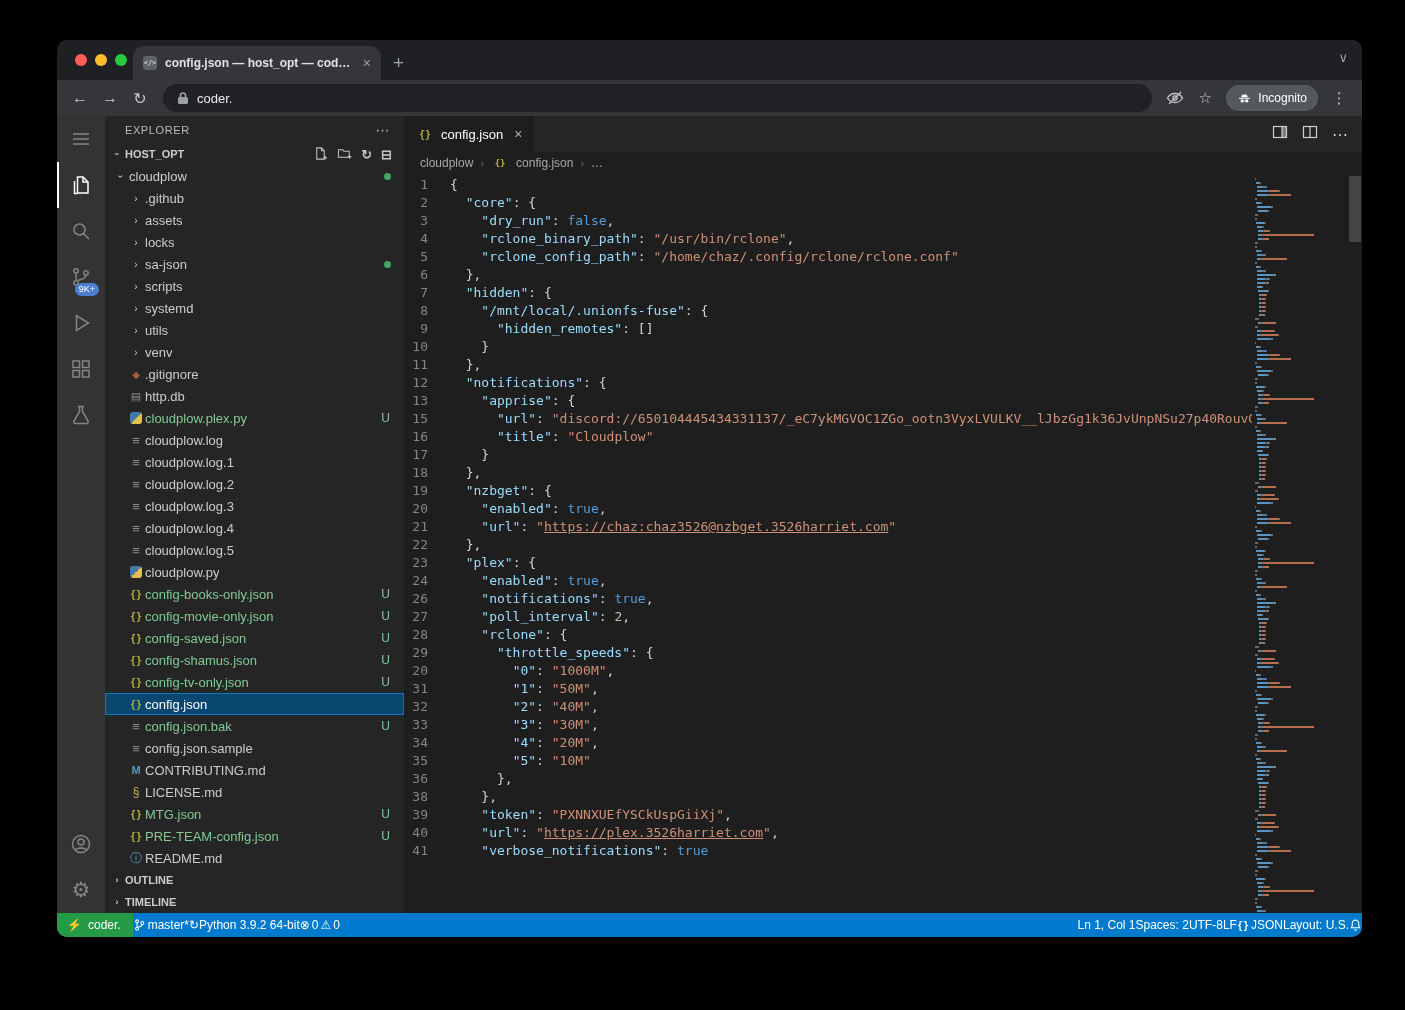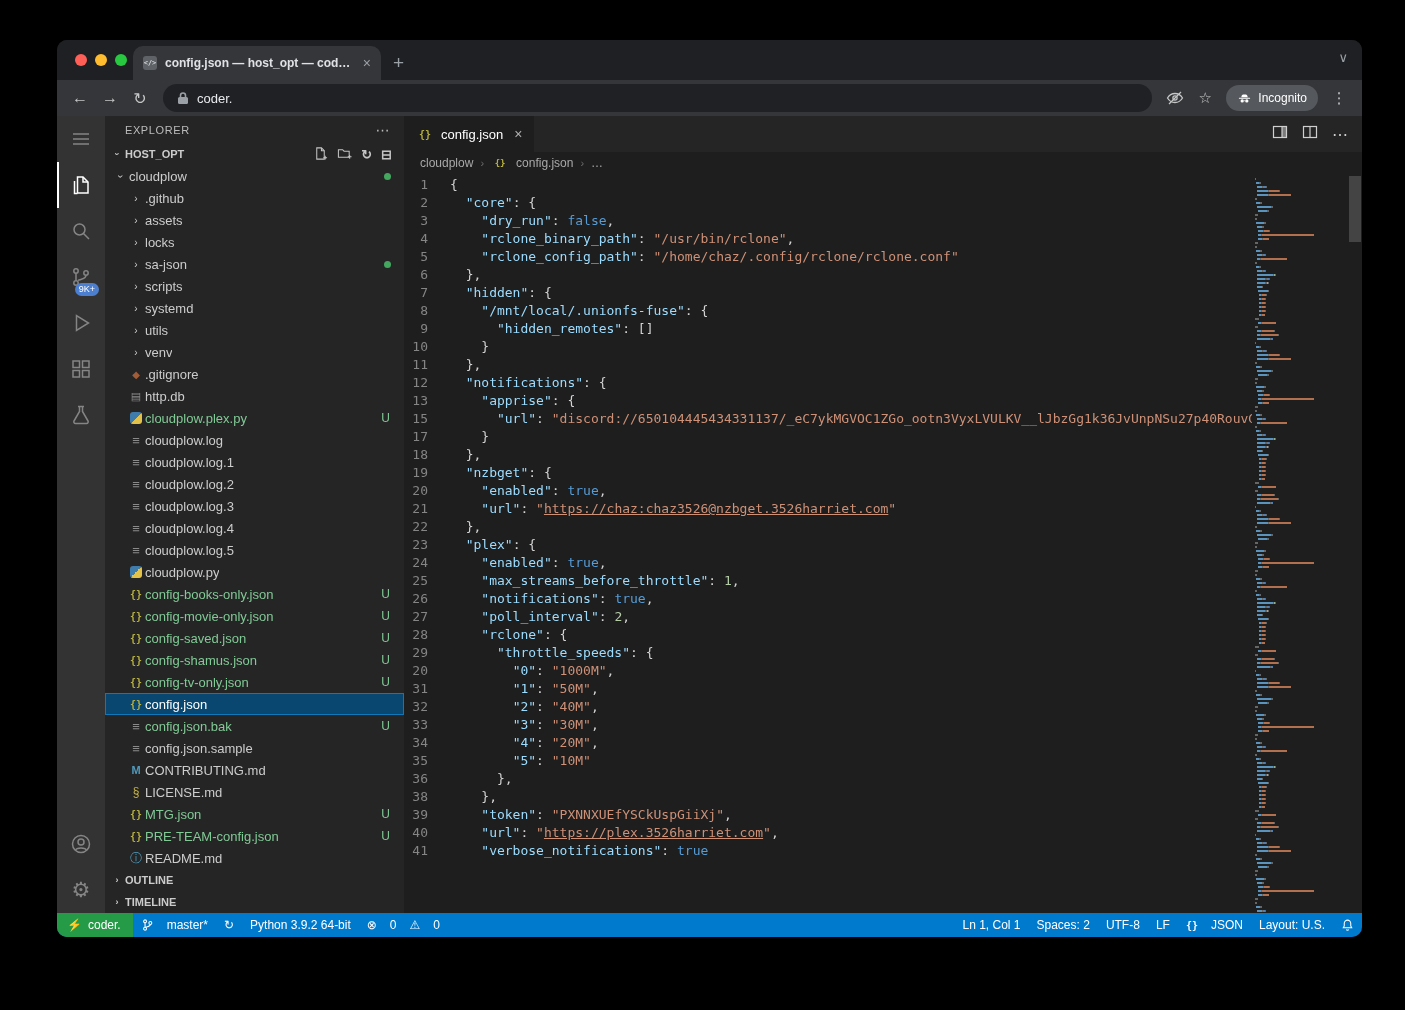--- a/index.html
+++ b/index.html
@@ -88,21 +88,21 @@
   .tk-u{color:#ce9178; text-decoration:underline}
 
   .minimap { width:96px; flex:none; padding:4px 3px; overflow:hidden; }
   .mm-line { display:flex; height:2px; margin-bottom:2px; }
   .mm-seg { height:2px; flex:none; }
   .vscroll { width:14px; flex:none; position:relative; }
   .vthumb { position:absolute; top:2px; left:1px; width:12px; height:66px; background:rgba(121,121,121,.42); }
 
   
   .statusbar { height:24px; background:#007acc; display:flex; align-items:center; color:#ffffff; font-size:12px; flex:none; }
-  .sb-item { height:24px; display:flex; align-items:center; gap:13px; padding:0 8px; white-space:nowrap; }
+  .sb-item { height:24px; display:flex; align-items:center; gap:2px; padding:0 0; white-space:nowrap; }
   .sb-remote { background:#259b48; padding:0 12px 0 10px; gap:6px; }
   .sb-right { margin-left:auto; display:flex; align-items:center; }
   .sb-json-glyph { font-family:"DejaVu Sans Mono",monospace; font-size:10px; font-weight:bold; }
   .statusbar svg { stroke:#fff; fill:none; stroke-width:1.3; }
 </style>
 </head>
 <body>
 
 <div class="window">
 
@@ -477,20 +477,24 @@
             </div>
             <div class="code-line">
               <span class="ln">13</span>
               <span class="code-text"><span class="tk-pu">    </span><span class="tk-k">"apprise"</span><span class="tk-pu">: {</span></span>
             </div>
             <div class="code-line">
               <span class="ln">15</span>
               <span class="code-text"><span class="tk-pu">      </span><span class="tk-k">"url"</span><span class="tk-pu">: </span><span class="tk-s">"discord://650104445434331137/_eC7ykMGVOC1ZGo_ootn3VyxLVULKV__lJbzGg1k36JvUnpNSu27p40RouvGpXq"</span></span>
             </div>
             <div class="code-line">
+              <span class="ln">16</span>
+              <span class="code-text"><span class="tk-pu">      </span><span class="tk-k">"title"</span><span class="tk-pu">: </span><span class="tk-s">"Cloudplow"</span></span>
+            </div>
+            <div class="code-line">
               <span class="ln">17</span>
               <span class="code-text"><span class="tk-pu">    }</span></span>
             </div>
             <div class="code-line">
               <span class="ln">18</span>
               <span class="code-text"><span class="tk-pu">  },</span></span>
             </div>
             <div class="code-line">
               <span class="ln">19</span>
               <span class="code-text"><span class="tk-pu">  </span><span class="tk-k">"nzbget"</span><span class="tk-pu">: {</span></span>
@@ -507,24 +511,20 @@
               <span class="ln">22</span>
               <span class="code-text"><span class="tk-pu">  },</span></span>
             </div>
             <div class="code-line">
               <span class="ln">23</span>
               <span class="code-text"><span class="tk-pu">  </span><span class="tk-k">"plex"</span><span class="tk-pu">: {</span></span>
             </div>
             <div class="code-line">
               <span class="ln">24</span>
               <span class="code-text"><span class="tk-pu">    </span><span class="tk-k">"enabled"</span><span class="tk-pu">: </span><span class="tk-b">true</span><span class="tk-pu">,</span></span>
-            </div>
-            <div class="code-line">
-              <span class="ln">25</span>
-              <span class="code-text"><span class="tk-pu">    </span><span class="tk-k">"max_streams_before_throttle"</span><span class="tk-pu">: </span><span class="tk-n">1</span><span class="tk-pu">,</span></span>
             </div>
             <div class="code-line">
               <span class="ln">26</span>
               <span class="code-text"><span class="tk-pu">    </span><span class="tk-k">"notifications"</span><span class="tk-pu">: </span><span class="tk-b">true</span><span class="tk-pu">,</span></span>
             </div>
             <div class="code-line">
               <span class="ln">27</span>
               <span class="code-text"><span class="tk-pu">    </span><span class="tk-k">"poll_interval"</span><span class="tk-pu">: </span><span class="tk-n">2</span><span class="tk-pu">,</span></span>
             </div>
             <div class="code-line">

